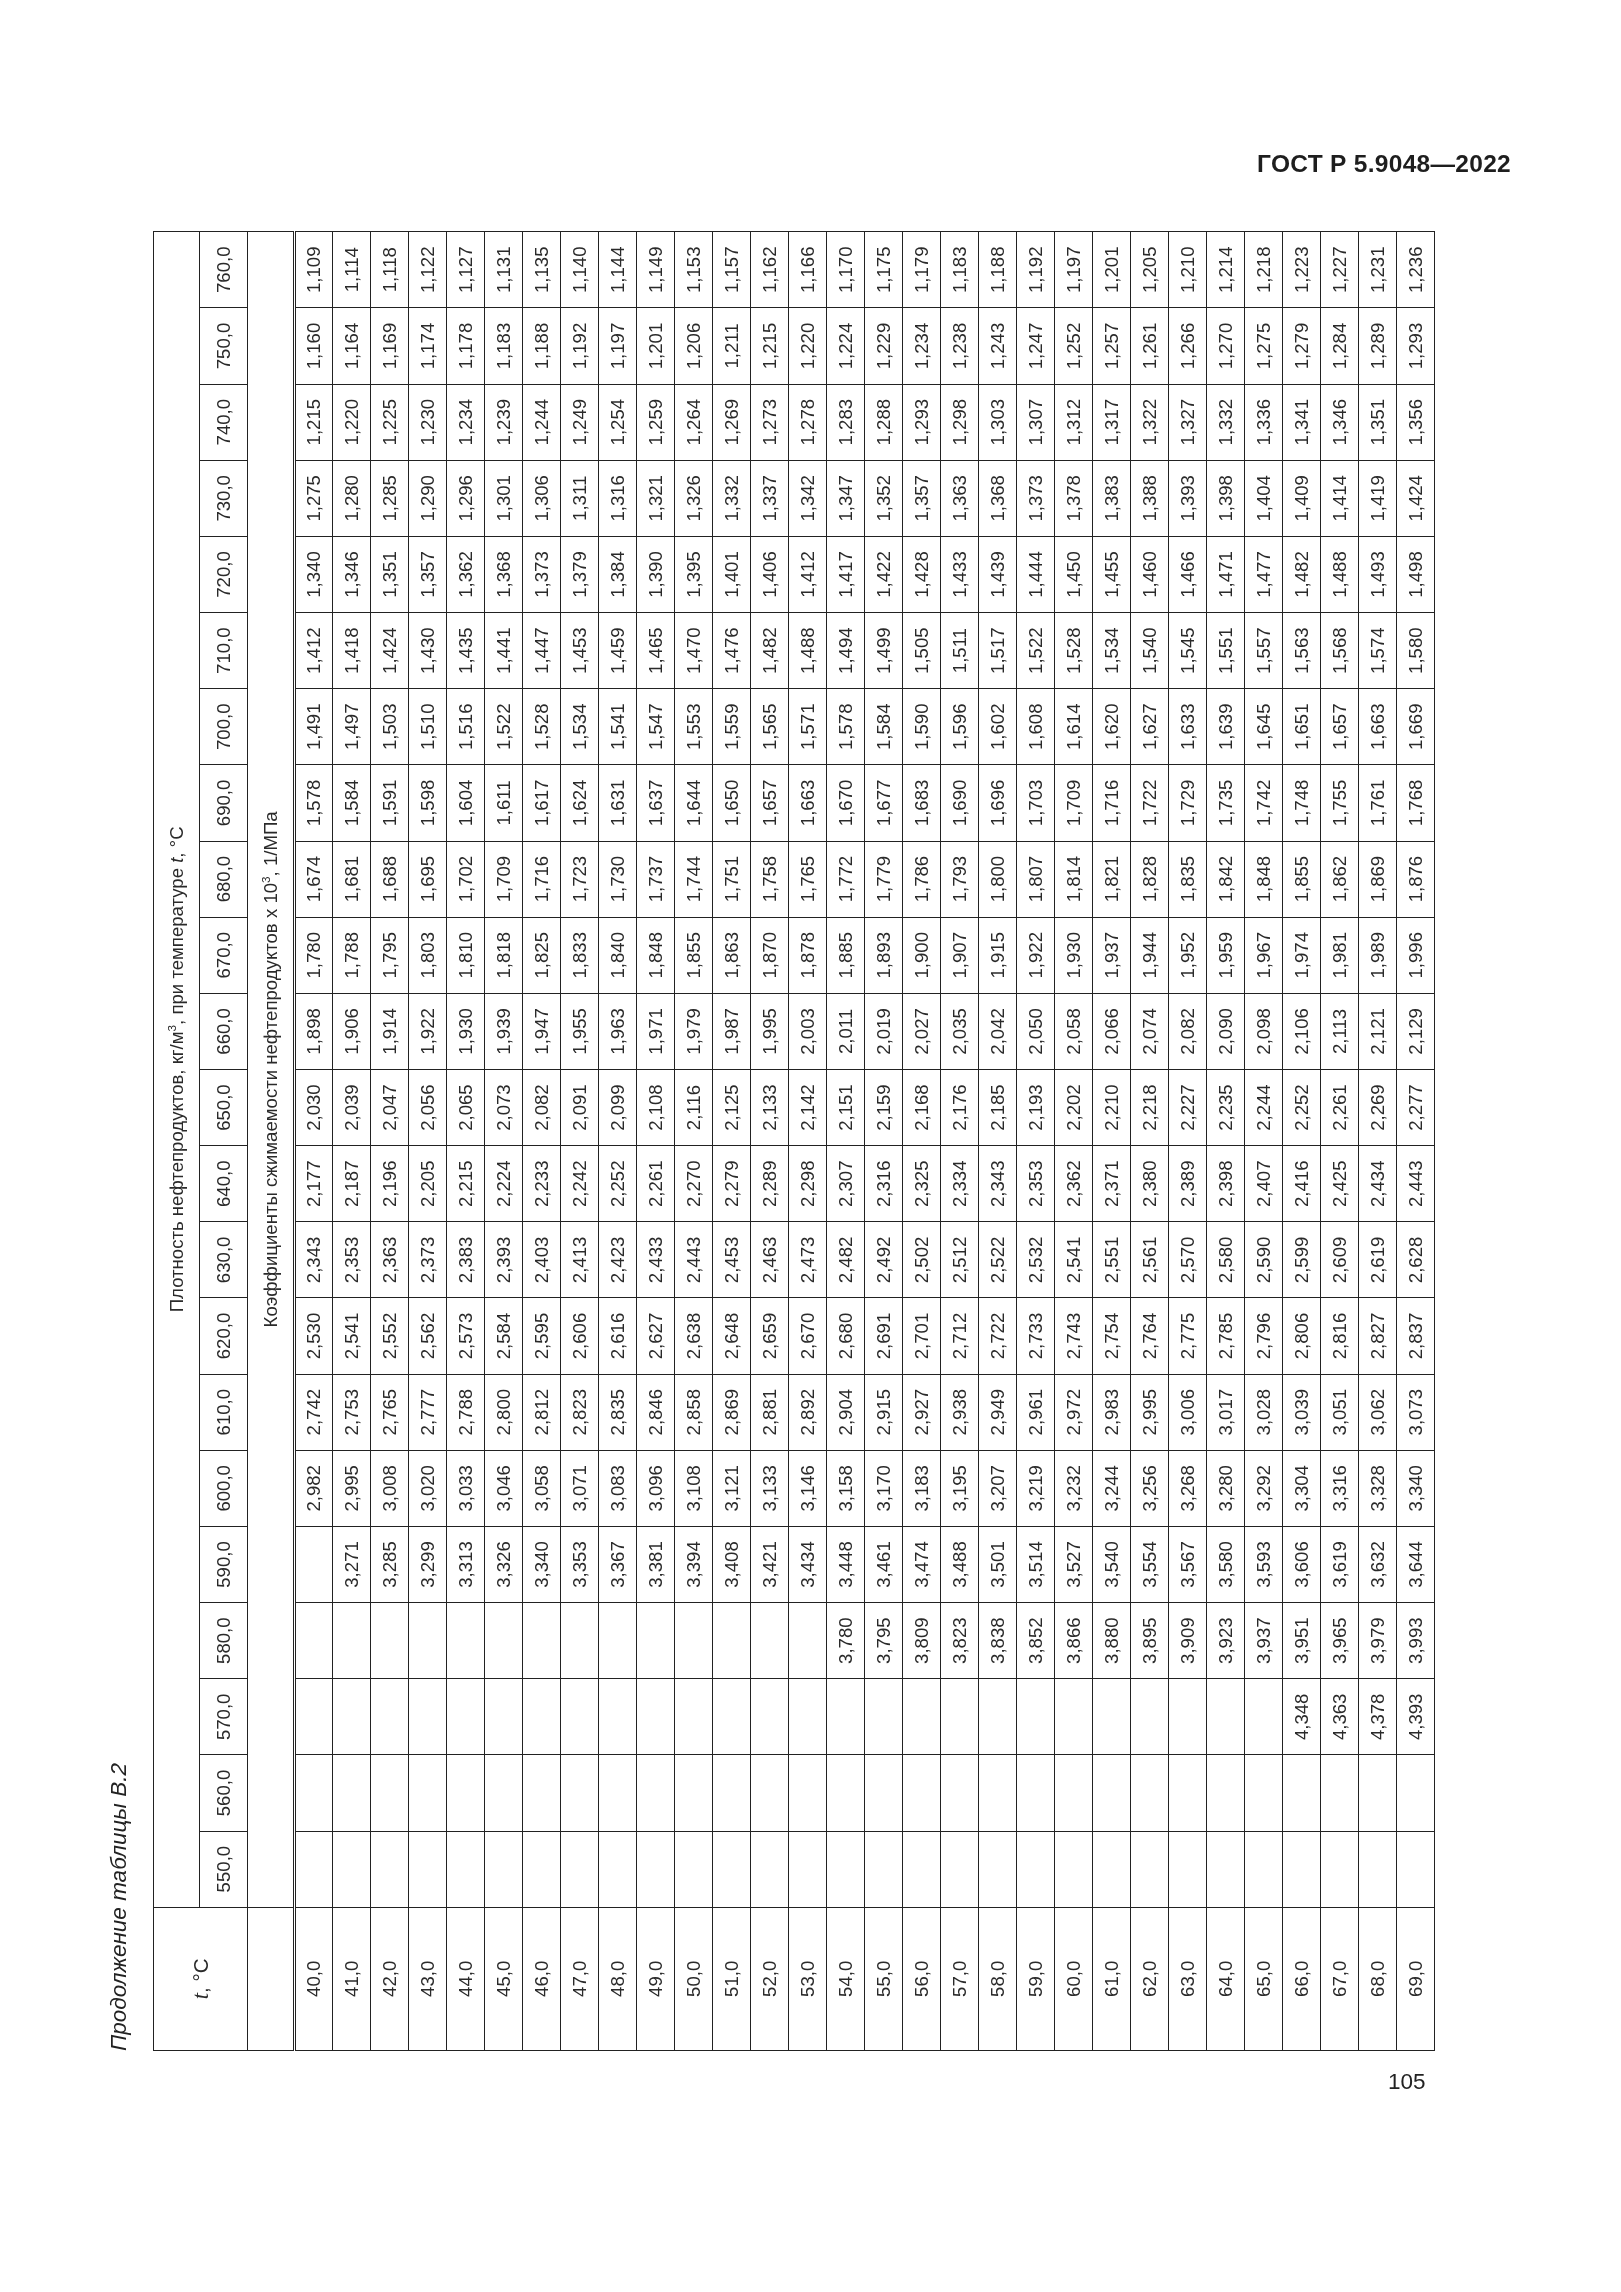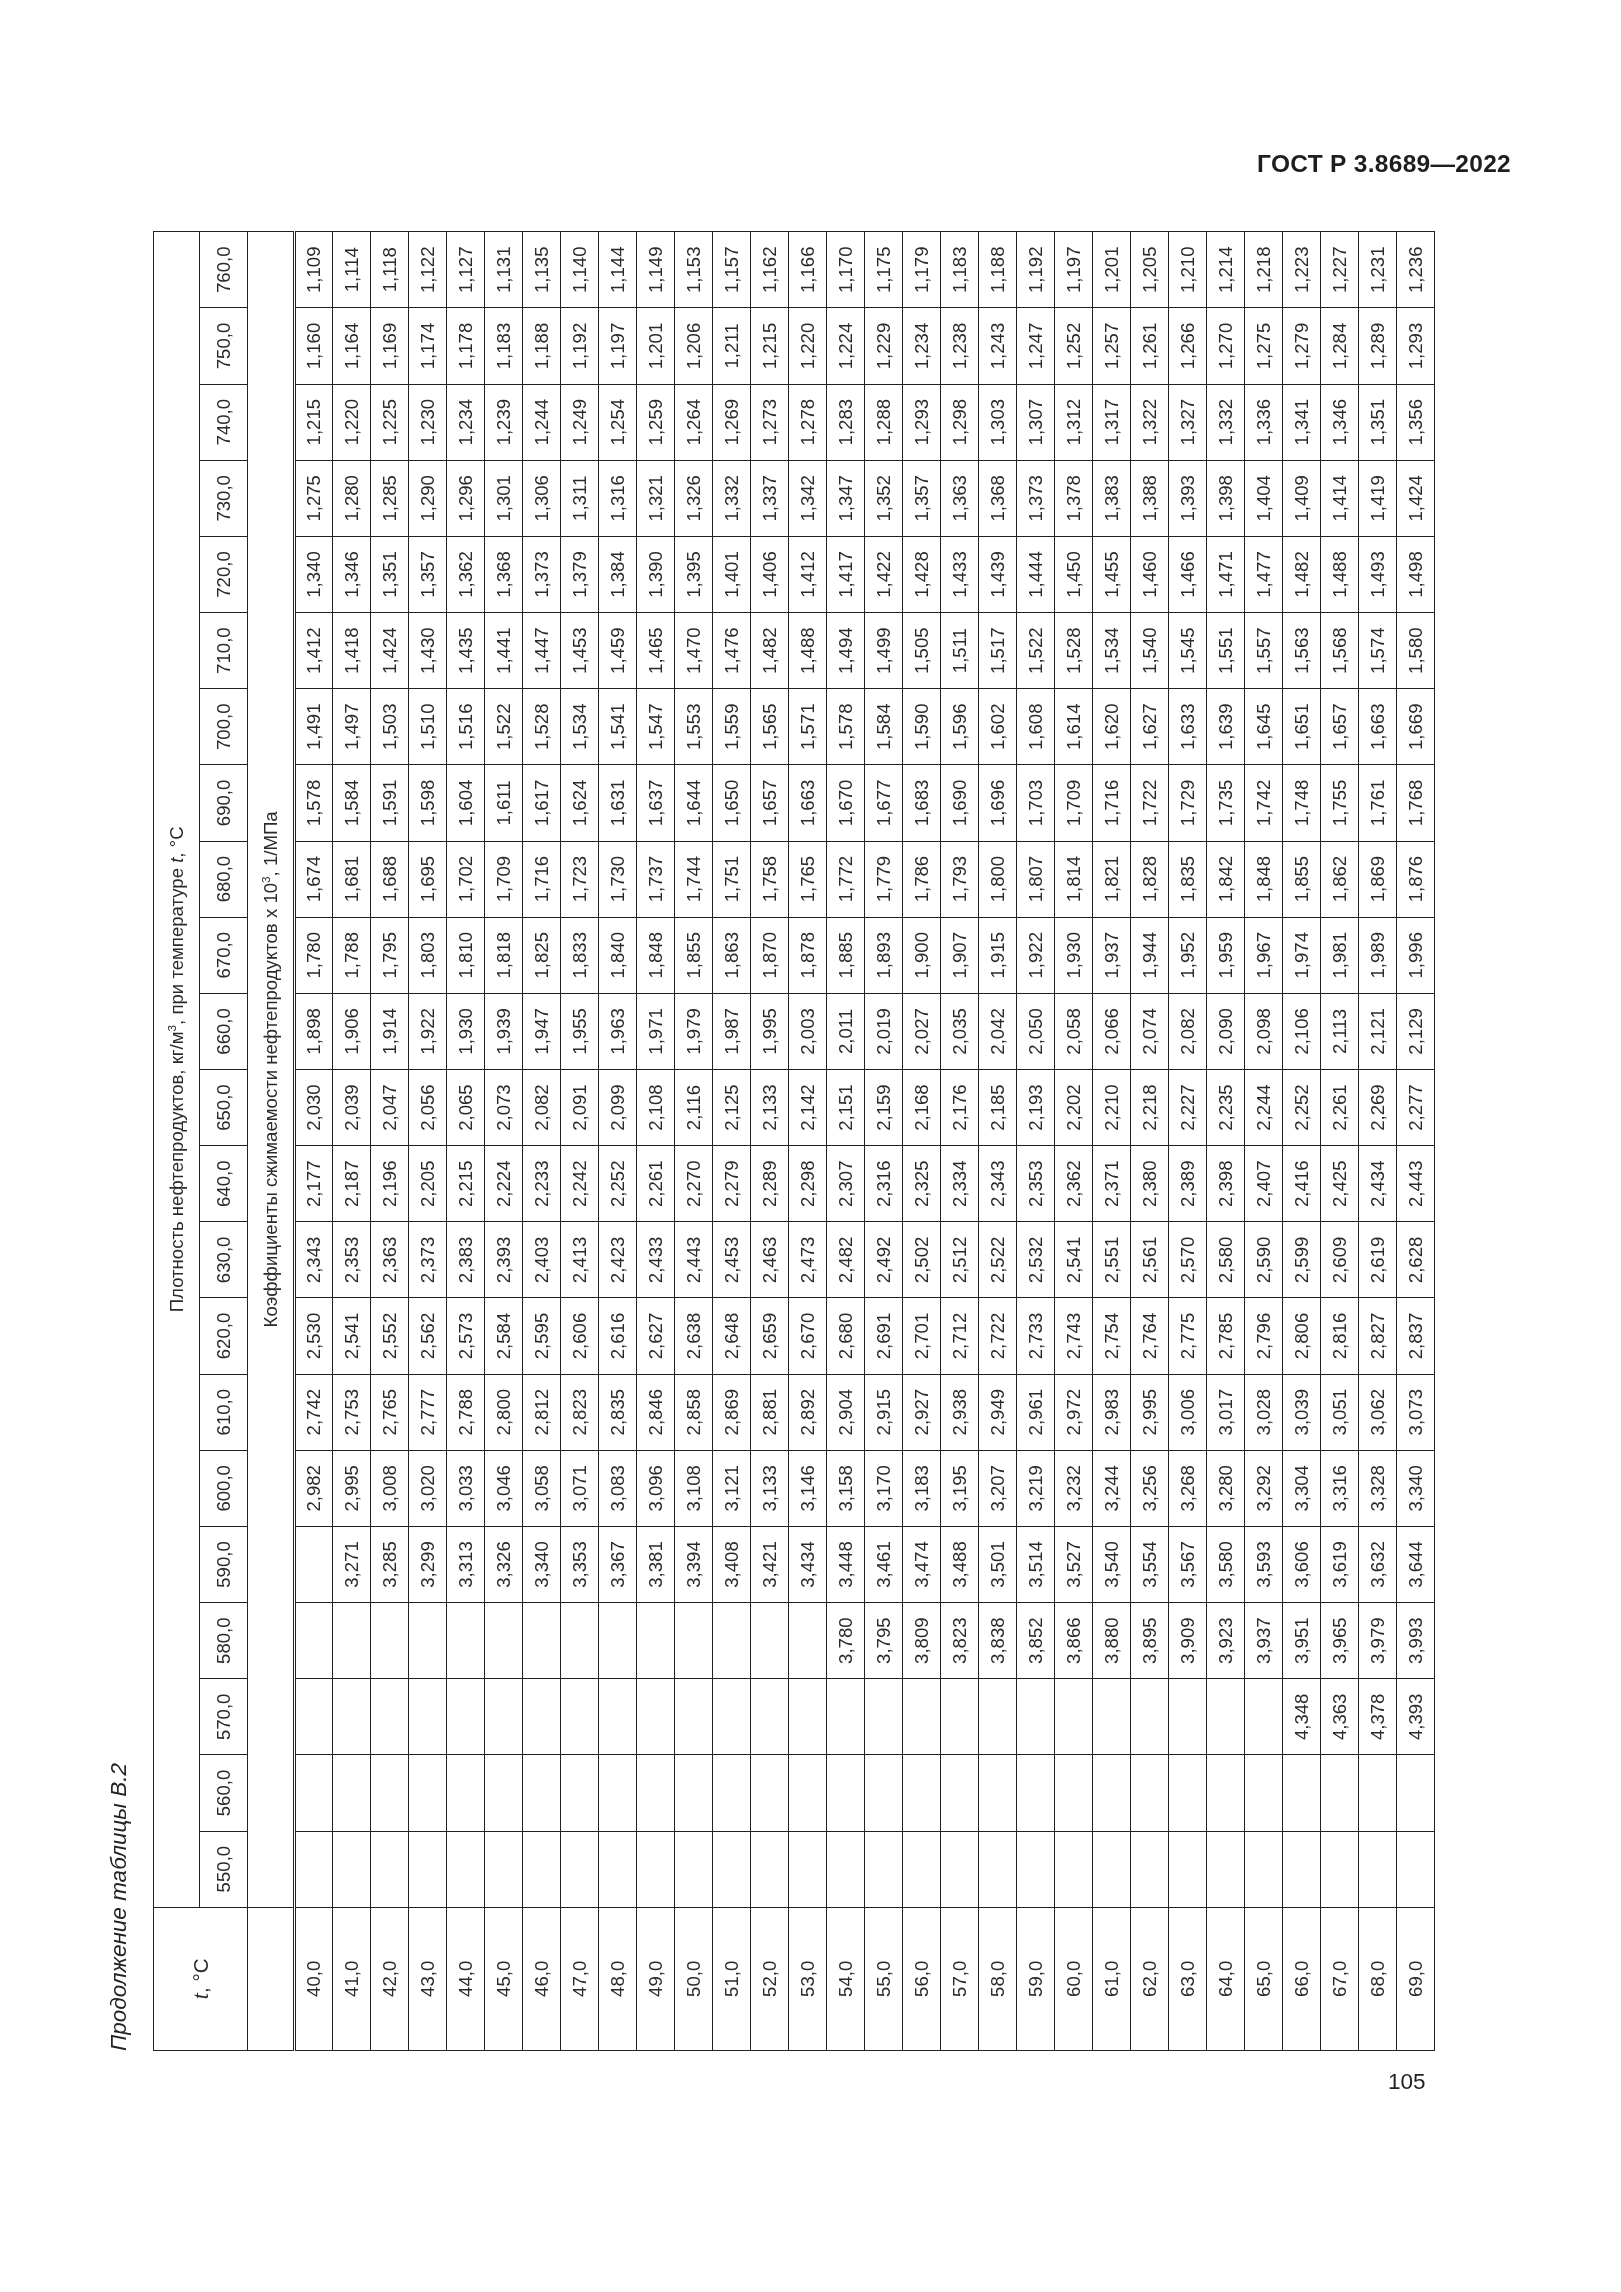--- a/index.html
+++ b/index.html
@@ -50,21 +50,21 @@
   tr.h3 td { border-bottom: 3.9px double #222; }
   tr.row { height: 38px; }
   th.tcorner { font-size: 20.6px; }
   th.tcorner i { font-family: "Liberation Serif", serif; font-style: italic; font-size: 22.5px; }
   .sup { font-size: 11.8px; vertical-align: super; }
   td.tval { font-size: 18.6px; }
 </style>
 </head>
 <body>
 
-<div class="doc-code">ГОСТ Р 3.8689—2022</div>
+<div class="doc-code">ГОСТ Р 5.9048—2022</div>
 
 <div class="caption">Продолжение таблицы В.2</div>
 
 <div class="table-wrap">
   <table class="data">
     <colgroup id="cols">
         <col class="tcol">
         <col class="dcol">
         <col class="dcol">
         <col class="dcol">

